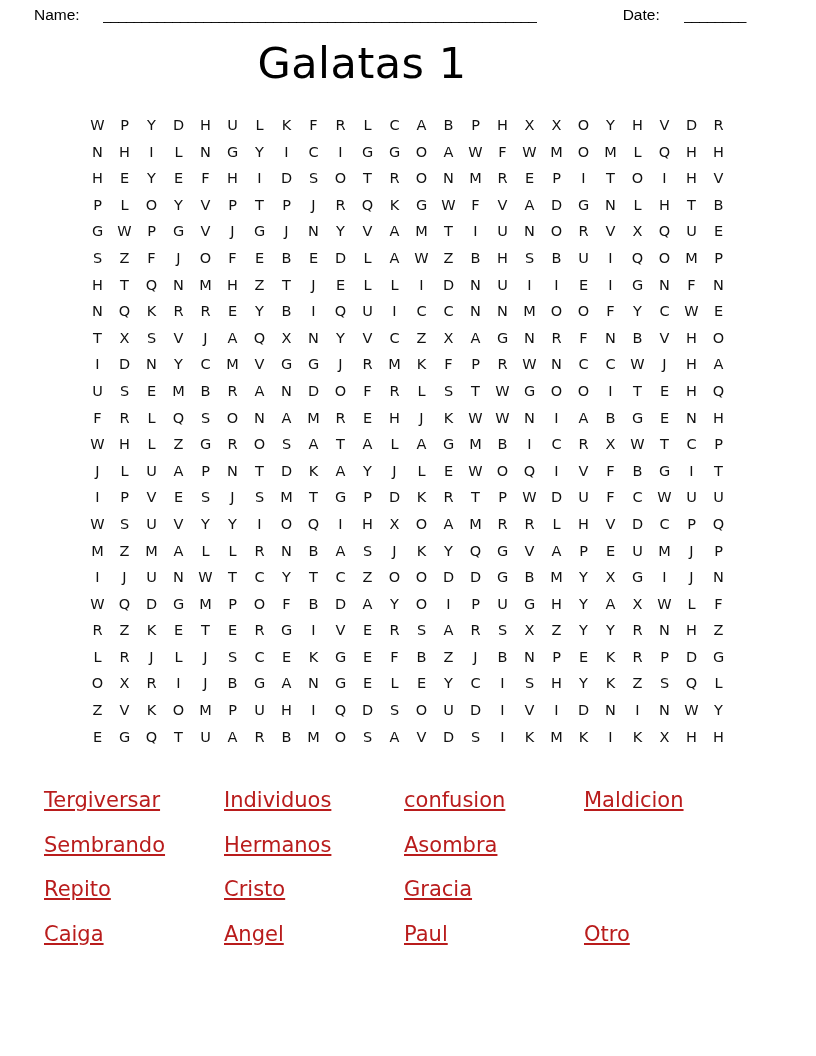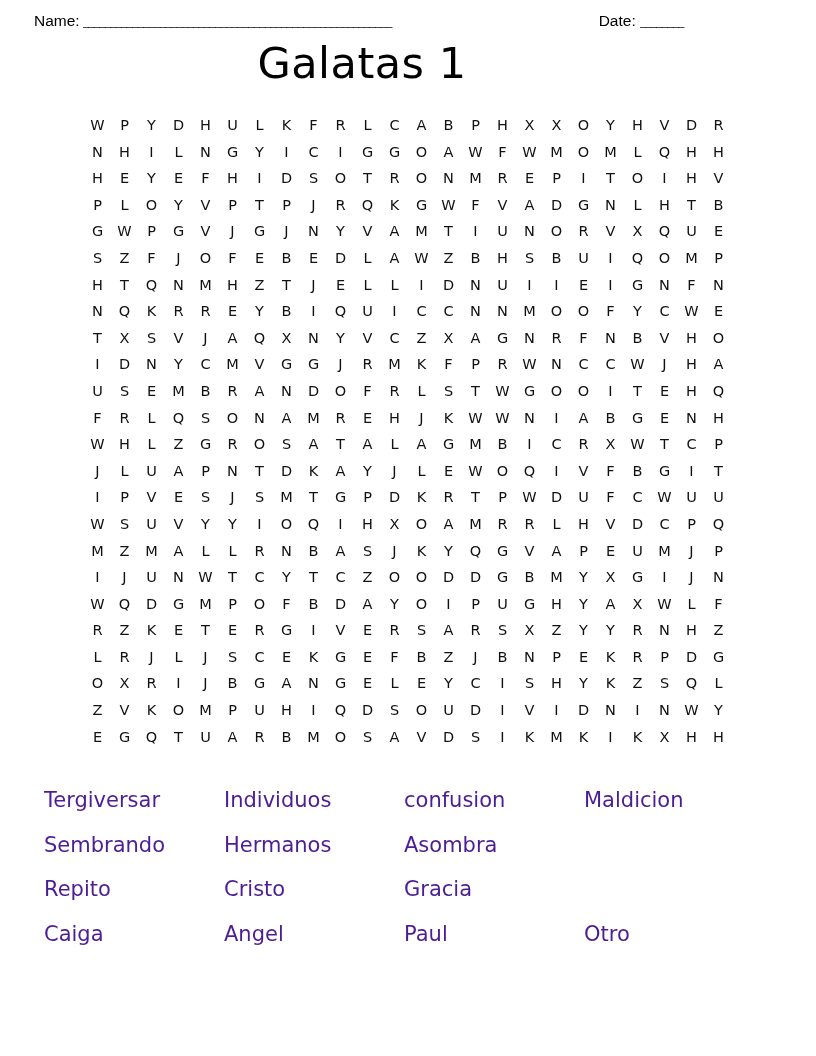--- a/index.html
+++ b/index.html
@@ -13,52 +13,53 @@
     height: 1056px;
     position: relative;
     font-family: "DejaVu Sans", sans-serif;
     color: #000000;
     overflow: hidden;
   }
 
   
   .header-row {
     position: absolute;
-    top: 12px;
+    top: 6px;
     left: 34px;
     right: 30px;
     height: 22px;
     display: flex;
     align-items: baseline;
     font-size: 15.5px;
     font-family: "Liberation Sans", sans-serif;
     white-space: nowrap;
+    gap: 20px;
   }
   .hdr-label {
     font-size: 15.5px;
     letter-spacing: 0px;
   }
   .hdr-rule {
     font-family: "Liberation Sans", sans-serif;
-    font-size: 11px;
+    font-size: 15px;
     letter-spacing: -0.6px;
     overflow: hidden;
     display: inline-block;
     white-space: nowrap;
   }
   .name-rule {
     width: 500px;
     margin-left: 3px;
   }
   .date-rule {
     width: 84px;
     margin-left: 4px;
   }
   .date-label {
-    margin-left: 16px;
+    margin-left: 0;
   }
 
   
   .puzzle-title {
     position: absolute;
     top: 36px;
     left: 0;
     width: 724px;
     text-align: center;
     font-family: "DejaVu Sans", sans-serif;
@@ -106,22 +107,23 @@
     display: flex;
     height: 44.5px;
     align-items: center;
   }
   .word-cell {
     width: 180px;
     flex: 0 0 180px;
     font-family: "DejaVu Sans", sans-serif;
     font-size: 21px;
     line-height: 44.5px;
-    color: #4c1d95;
+    color: #b91c1c;
     white-space: nowrap;
+    text-decoration: underline;
   }
 </style>
 </head>
 <body>
 
 <div class="header-row">
   <span class="hdr-label">Name:</span>
   <span class="hdr-rule name-rule">________________________________________________________</span>
   <span class="hdr-label date-label">Date:</span>
   <span class="hdr-rule date-rule">________</span>

